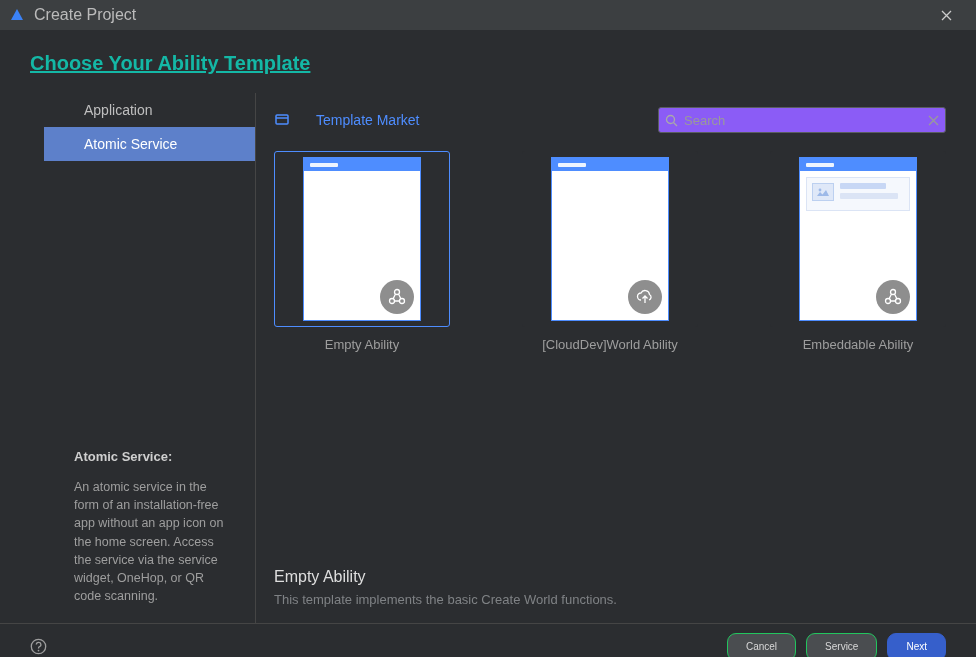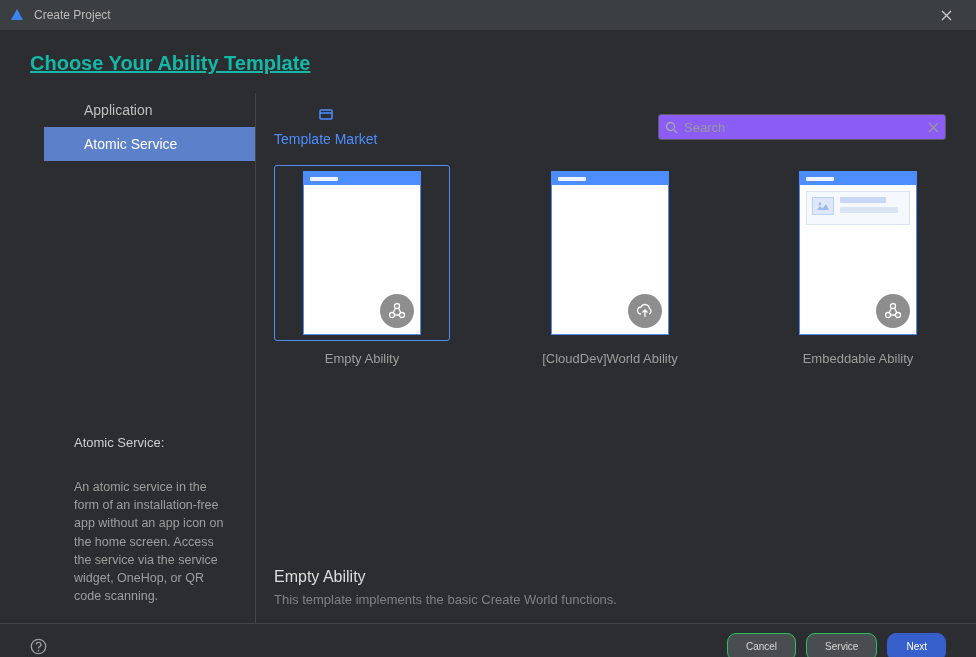--- a/index.html
+++ b/index.html
@@ -11,21 +11,21 @@
     color: #c8c8c8;
     overflow: hidden;
     position: relative;
   }
   .titlebar {
     height: 30px;
     background: #3c3f41;
     display: flex;
     align-items: center;
     padding: 0 10px;
-    font-size: 12px;
+    font-size: 16px;
     color: #bbb;
   }
   .titlebar .logo-icon {
     width: 14px; height: 14px;
     margin-right: 10px;
     display: inline-flex;
   }
   .titlebar .title { flex: 1; }
   .titlebar .close {
     width: 40px;
@@ -66,48 +66,47 @@
   .sidebar-item.selected {
     background: #5d80ca;
     color: #fff;
   }
   .sidebar-bottom {
     margin-top: auto;
     padding: 0 30px 18px 30px;
   }
   .sidebar-bottom h4 {
     font-size: 13px;
-    font-weight: normal;
+    font-weight: bold;
     color: #cfcfcf;
-    margin-bottom: 28px;
+    margin-bottom: 14px;
   }
   .sidebar-bottom p {
     font-size: 12.5px;
     line-height: 1.45;
     color: #9e9e9e;
   }
   .content {
     flex: 1;
     padding: 14px 30px 0 18px;
     display: flex;
     flex-direction: column;
   }
   .content-header {
     display: flex;
     align-items: center;
     margin-bottom: 18px;
   }
   .market-link {
     display: flex;
     align-items: center;
-    gap: 8px;
+    gap: 26px;
     color: #4e8dff;
     font-size: 14px;
     cursor: pointer;
-    flex-direction: column;
   }
   .market-link .market-icon { display: inline-flex; }
   .spacer { flex: 1; }
   .search-wrap {
     width: 288px;
     height: 26px;
     background: #8b5cf6;
     border: 1px solid #5a5d60;
     border-radius: 3px;
     display: flex;

